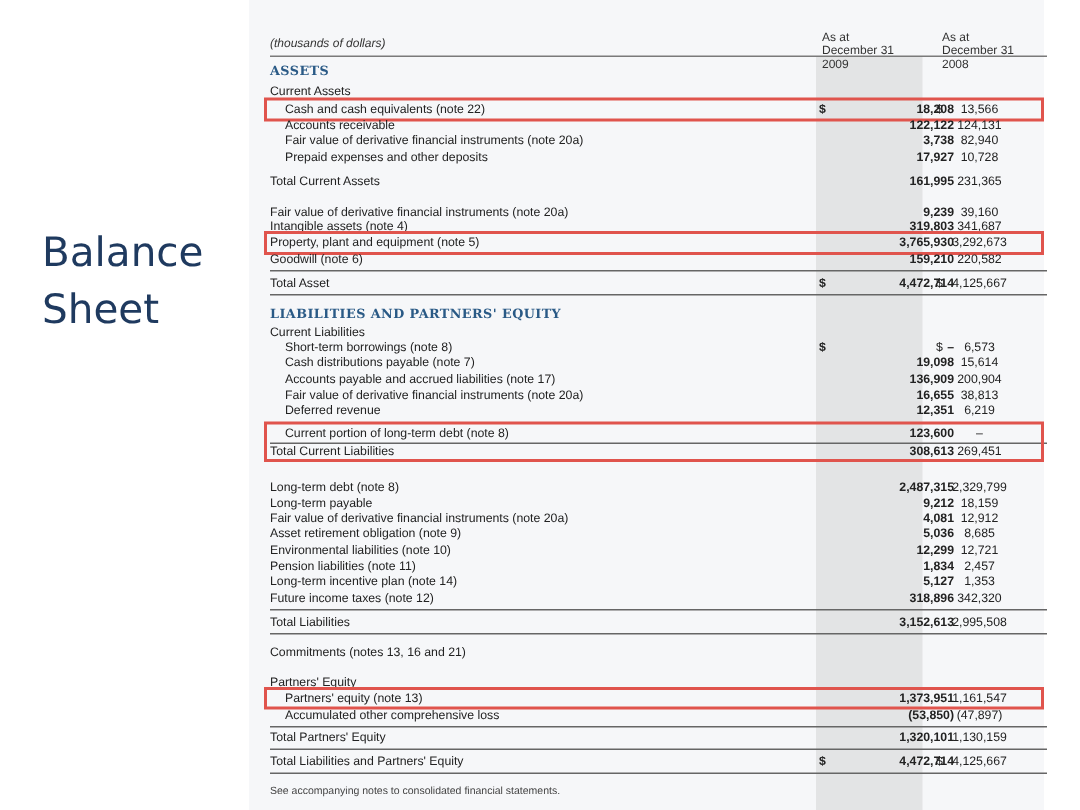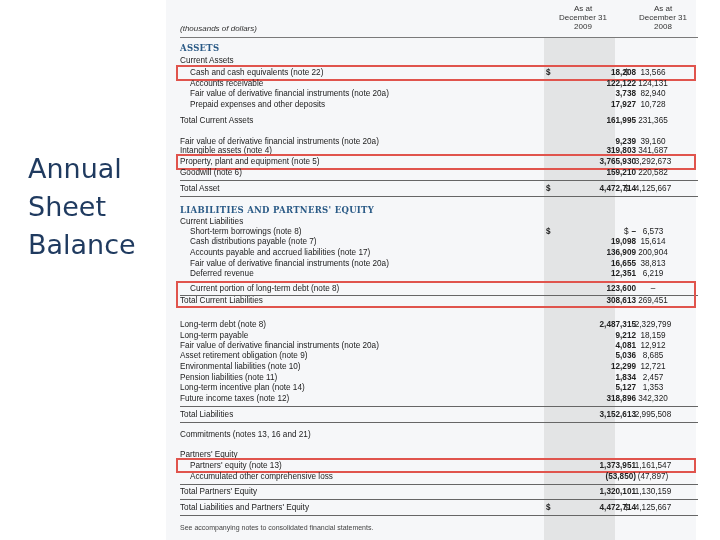--- a/index.html
+++ b/index.html
@@ -3,40 +3,39 @@
 <meta charset="utf-8">
 <style>
   html, body { margin:0; padding:0; }
   body { width:720px; height:540px; background:#ffffff; position:relative; overflow:hidden; font-family:"Liberation Sans", sans-serif; }
   .slide-title { position:absolute; left:28px; top:150px; font-family:"DejaVu Sans", sans-serif; font-size:27px; line-height:38px; color:#1f3a5f; }
   .slide-title div { white-space:nowrap; }
   .doc { position:absolute; left:166px; top:0; width:530px; height:540px; background:#f6f7f9; }
   .shade { position:absolute; left:544px; top:38px; width:71px; height:502px; background:#e3e4e5; }
   .hdr { position:absolute; top:0; height:37px; border-bottom:1px solid #7a7a7a; left:180px; width:518px; }
   .units { position:absolute; left:0; top:24px; font-size:8px; font-style:italic; color:#333; }
-  .colhdr { position:absolute; top:4px; width:70px; text-align:center; font-size:8px; line-height:9px; color:#333; }
+  .colhdr { position:absolute; top:20px; width:70px; text-align:left; font-size:8px; line-height:9px; color:#333; }
   .row { position:absolute; left:180px; width:518px; height:10px; font-size:8.2px; line-height:10px; color:#222; }
   .row .lbl { position:absolute; left:0; white-space:nowrap; }
   .row .lbl.ind { left:10px; }
   .row .c1s { position:absolute; left:366px; font-weight:bold; }
   .row .c1 { position:absolute; left:376px; width:80px; text-align:right; font-weight:bold; }
   .row .c2s { position:absolute; left:444px; }
   .row .c2 { position:absolute; left:428px; width:90px; text-align:center; }
   .sec { position:absolute; left:180px; font-family:"DejaVu Serif", serif; font-weight:bold; font-size:8.5px; color:#2a5a86; letter-spacing:0.3px;text-align:right; }
   .rule { position:absolute; left:180px; width:518px; height:1px; background:#666; }
   .hl { position:absolute; border:2px solid #e0544d; box-sizing:border-box; }
   .footnote { position:absolute; left:180px; top:524px; font-size:7px; color:#444; }
 </style>
 </head>
 <body>
 
 <div class="slide-title">
-  <div>Annual</div>
+  <div>Balance</div>
   <div>Sheet</div>
-  <div>Balance</div>
 </div>
 
 <div class="doc"></div>
 <div class="shade"></div>
 
 <div class="hdr">
   <span class="units">(thousands of dollars)</span>
   <div class="colhdr" style="left:368px">
     <div>As at</div>
     <div>December 31</div>

